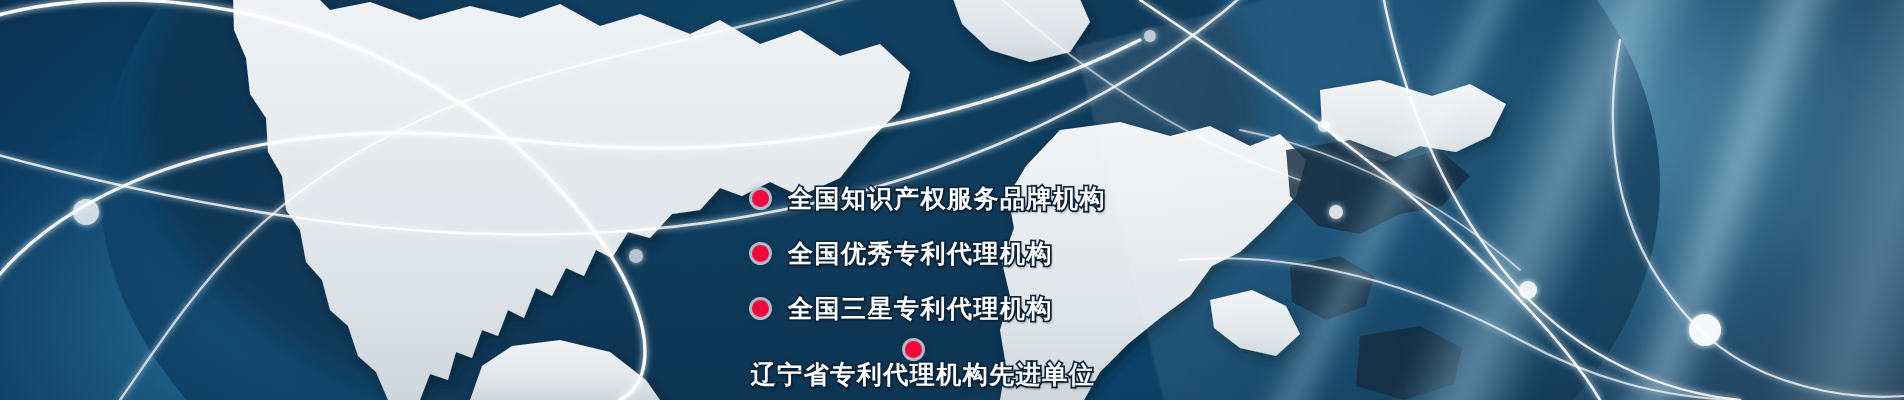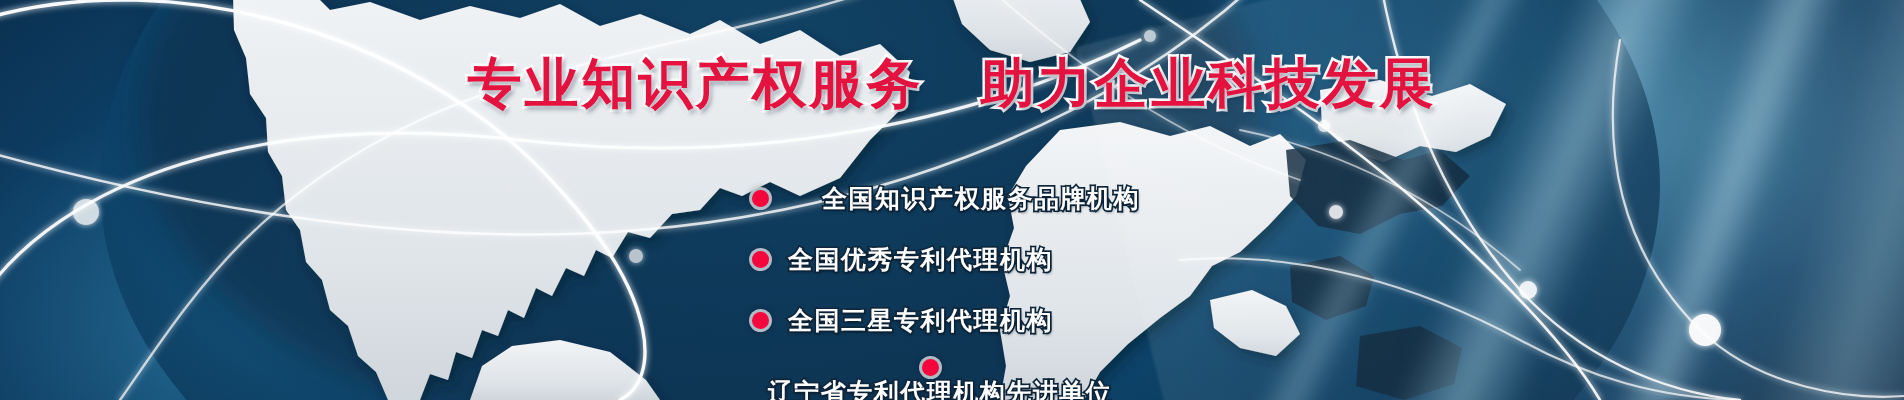--- a/index.html
+++ b/index.html
@@ -62,40 +62,40 @@
   
   .bullets{
     position:absolute;
     left:752px; top:176px;
   }
   .bullet-row{
     display:flex;
     align-items:center;
     height:45px;
   }
-  .bullet-row + .bullet-row{ margin-top:16px; }
+  .bullet-row + .bullet-row{ margin-top:10px; }
   .dot{
     width:17px;height:17px;border-radius:50%;
     background:#f5063c;
     box-shadow:0 0 0 3px rgba(205,212,218,0.85), 0 0 6px 3px rgba(0,0,0,0.22);
     flex:0 0 auto;
     margin-right:19px;
   }
   .bullet-text{
     font-size:25px;
     font-weight:bold;
     letter-spacing:1.5px;
     color:#ffffff;
     -webkit-text-stroke:3.4px #10283d;
     paint-order:stroke fill;
     text-shadow:1px 2px 3px rgba(5,25,45,.65);
     white-space:nowrap;
   }
   
-  .bullets .r1{ margin-left:0px;gap:34px; }
+  .bullets .r1{ margin-left:0px; }
   .bullets .r2{ margin-left:0px; }
   .bullets .r3{ margin-left:0px; }
   .bullets .r4{ margin-left:-12px;flex-direction:column; }
 </style>
 </head>
 <body>
 
 <div class="banner">
 
   <div class="layer">
@@ -168,23 +168,20 @@
       </g>
     </svg>
   </div>
 
   <div class="glass-panel"></div>
   <div class="beam b1"></div>
   <div class="beam b2"></div>
   <div class="beam b3"></div>
   <div class="beam b4"></div>
 
-  <div class="title-wrap">
-    <div class="title">专业知识产权服务　助力企业科技发展</div>
-  </div>
 
   <div class="bullets">
 
     <div class="bullet-row r1">
       <span class="dot"></span>
       <span class="bullet-text">全国知识产权服务品牌机构</span>
     </div>
 
     <div class="bullet-row r2">
       <span class="dot"></span>

